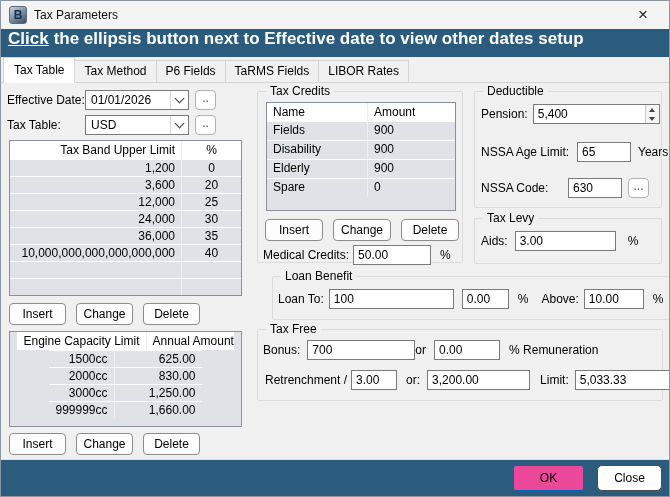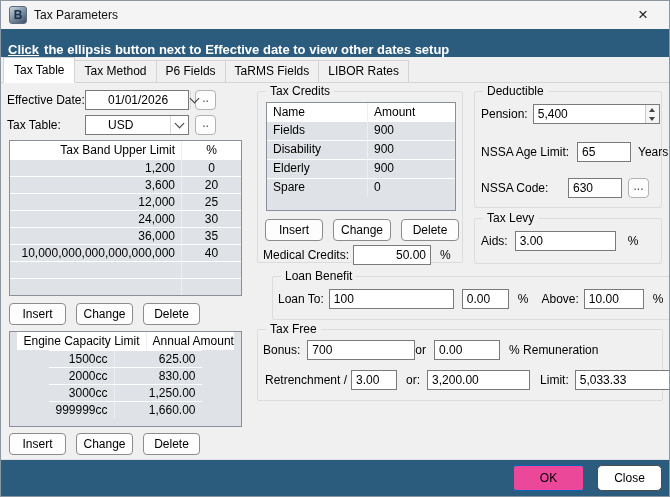--- a/index.html
+++ b/index.html
@@ -14,41 +14,41 @@
               padding:0 8px; position:relative; }
   .appicon { width:18px; height:18px; border-radius:3px; margin-right:7px;
              background:linear-gradient(145deg,#cdd6de 0%,#8496a6 45%,#3c5068 100%);
              border:1px solid #5a6b7c; color:#1d3least; color:#16324f; font-weight:bold;
              font-size:12px; display:flex; align-items:center; justify-content:center; }
   .title-text { font-size:12px; color:#111; }
   .close-x { position:absolute; right:14px; top:3px; width:24px; height:22px;
              text-align:center; font-size:17px; line-height:22px; color:#222; cursor:default; }
 
   
-  .banner { height:28px; background:#2b5c7e; color:#fff; display:flex; align-items:flex-end;
-            padding:0 7px; font-weight:bold; font-size:13px; }
+  .banner { height:28px; background:#2b5c7e; color:#fff; display:flex; align-items:flex-start;
+            padding:0 7px; font-weight:bold; font-size:17px; }
   .banner .lnk { text-decoration:underline; margin-right:5px; }
 
   
   .tabs { height:26px; background:#f0f0f0; display:flex; align-items:flex-end;
           padding-left:2px; border-bottom:1px solid #d4d4d4; }
   .tab { padding:3px 9px 4px; border:1px solid #d4d4d4; border-bottom:none;
          background:#f0f0f0; margin-right:-1px; white-space:nowrap; }
   .tab.active { background:#fff; padding:5px 10px; margin-bottom:-1px;
                 border-bottom:1px solid #fff; position:relative; z-index:2; }
 
   
   .content { position:relative; height:378px; background:#f0f0f0; }
 
   .lbl { white-space:nowrap; }
   .inp { border:1px solid #7a7a7a; background:#fff; height:20px; padding:0 4px;
          font:inherit; color:#000; }
   .combo { border:1px solid #7a7a7a; background:#fff; height:20px; display:flex;
            align-items:center; }
-  .combo-val { flex:1; padding:0 22px; }
+  .combo-val { flex:1; padding:0 5px; }
   .combo-btn { width:18px; height:100%; display:flex; align-items:center;
                justify-content:center; border-left:1px solid #d9d9d9; }
   .chev { width:7px; height:7px; border-right:1.5px solid #3c3c3c;
           border-bottom:1.5px solid #3c3c3c; transform:rotate(45deg); margin-top:-4px; }
   .btn { background:#fdfdfd; border:1px solid #8c8c8c; border-radius:4px; height:22px;
          font:inherit; text-align:center; line-height:20px; }
   .sq-btn { width:21px; height:20px; background:#fdfdfd; border:1px solid #b2b2b2;
             border-radius:4px; text-align:center; line-height:14px; color:#444; }
 
   
@@ -254,21 +254,21 @@
       </div>
 
       <div class="abs flexrow" style="left:7px; top:127px; gap:10px;">
         <button class="btn" style="width:58px;">Insert</button>
         <button class="btn" style="width:58px;">Change</button>
         <button class="btn" style="width:58px;">Delete</button>
       </div>
 
       <div class="abs flexrow" style="left:5px; top:153px;">
         <span class="lbl">Medical Credits:</span>
-        <input class="inp" style="width: 78px; margin-left: 4px; text-align: right;" value="50.00">
+        <input class="inp" style="width: 78px; margin-left: 4px;" value="50.00">
         <span class="lbl" style="margin-left:9px;">%</span>
       </div>
     </div>
 
     <div class="group" style="left:473px; top:8px; width:188px; height:117px;">
       <span class="gtitle">Deductible</span>
 
       <div class="abs flexrow" style="left:6px; top:12px;">
         <span class="lbl">Pension:</span>
         <input class="inp" style="width: 127px; margin-left: 5px; padding-right: 16px;" value="5,400">

